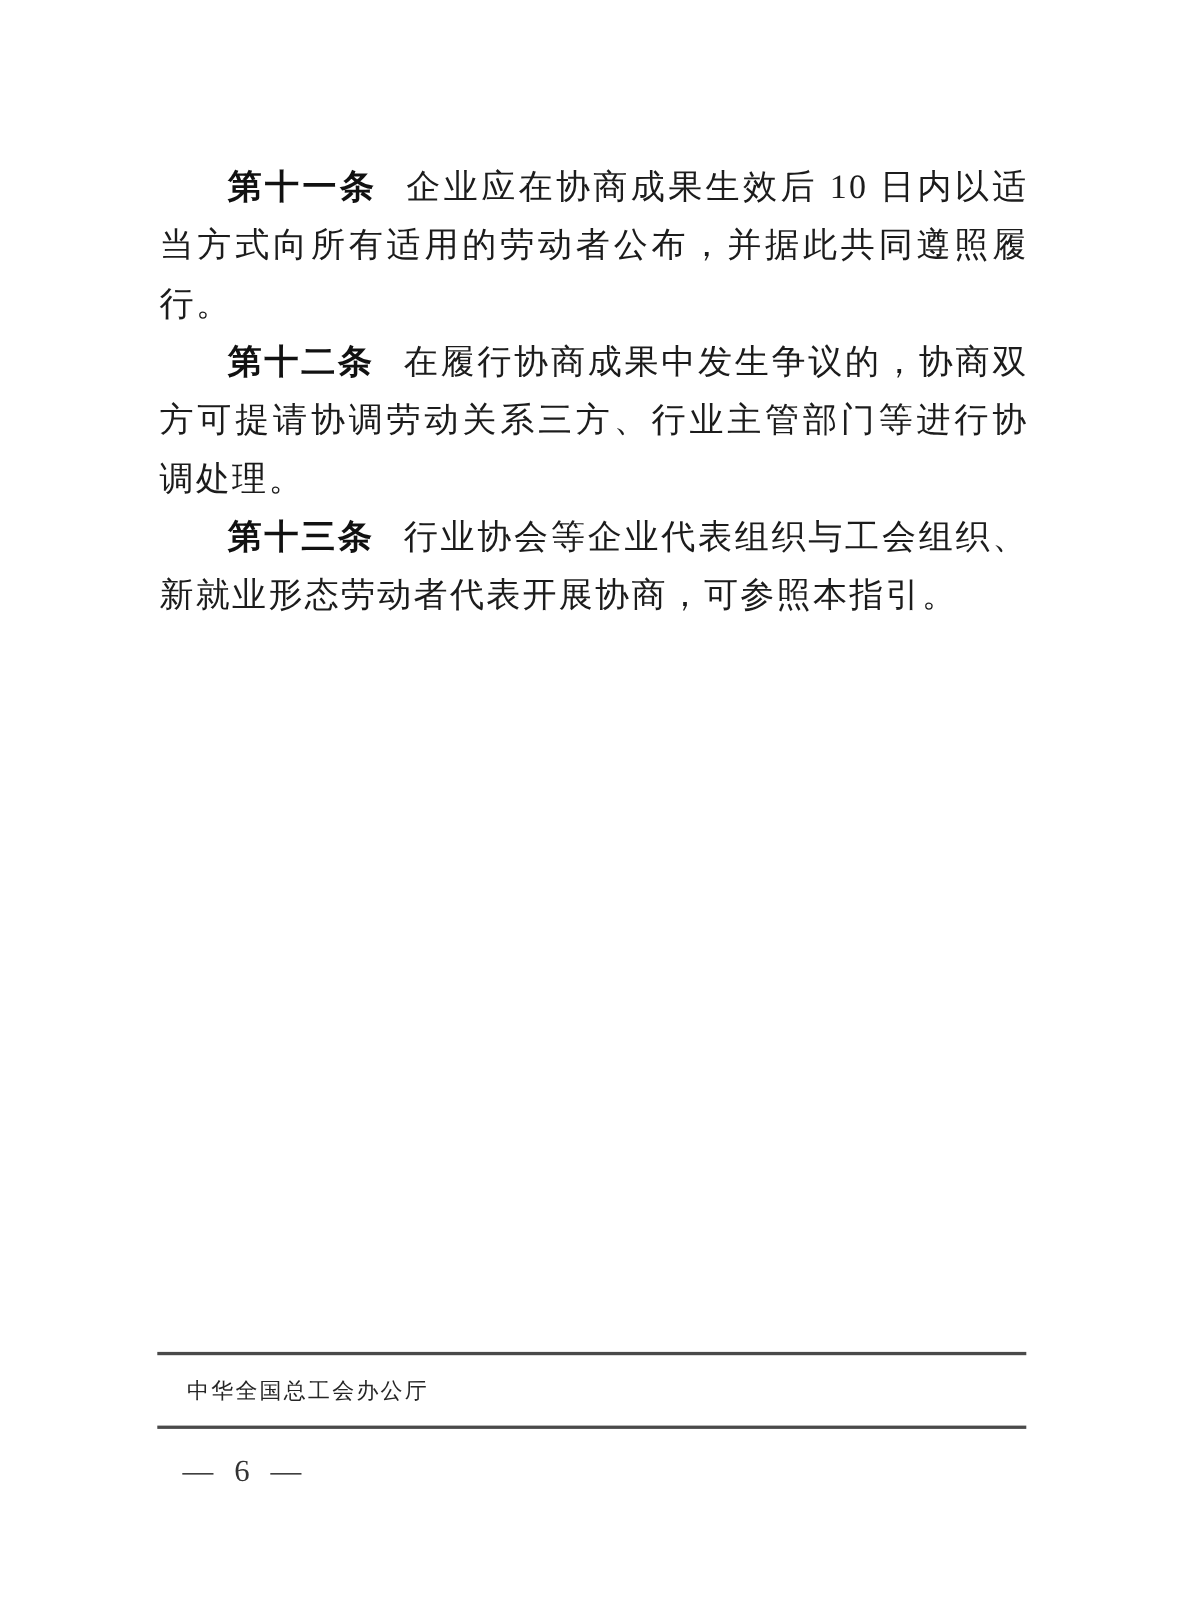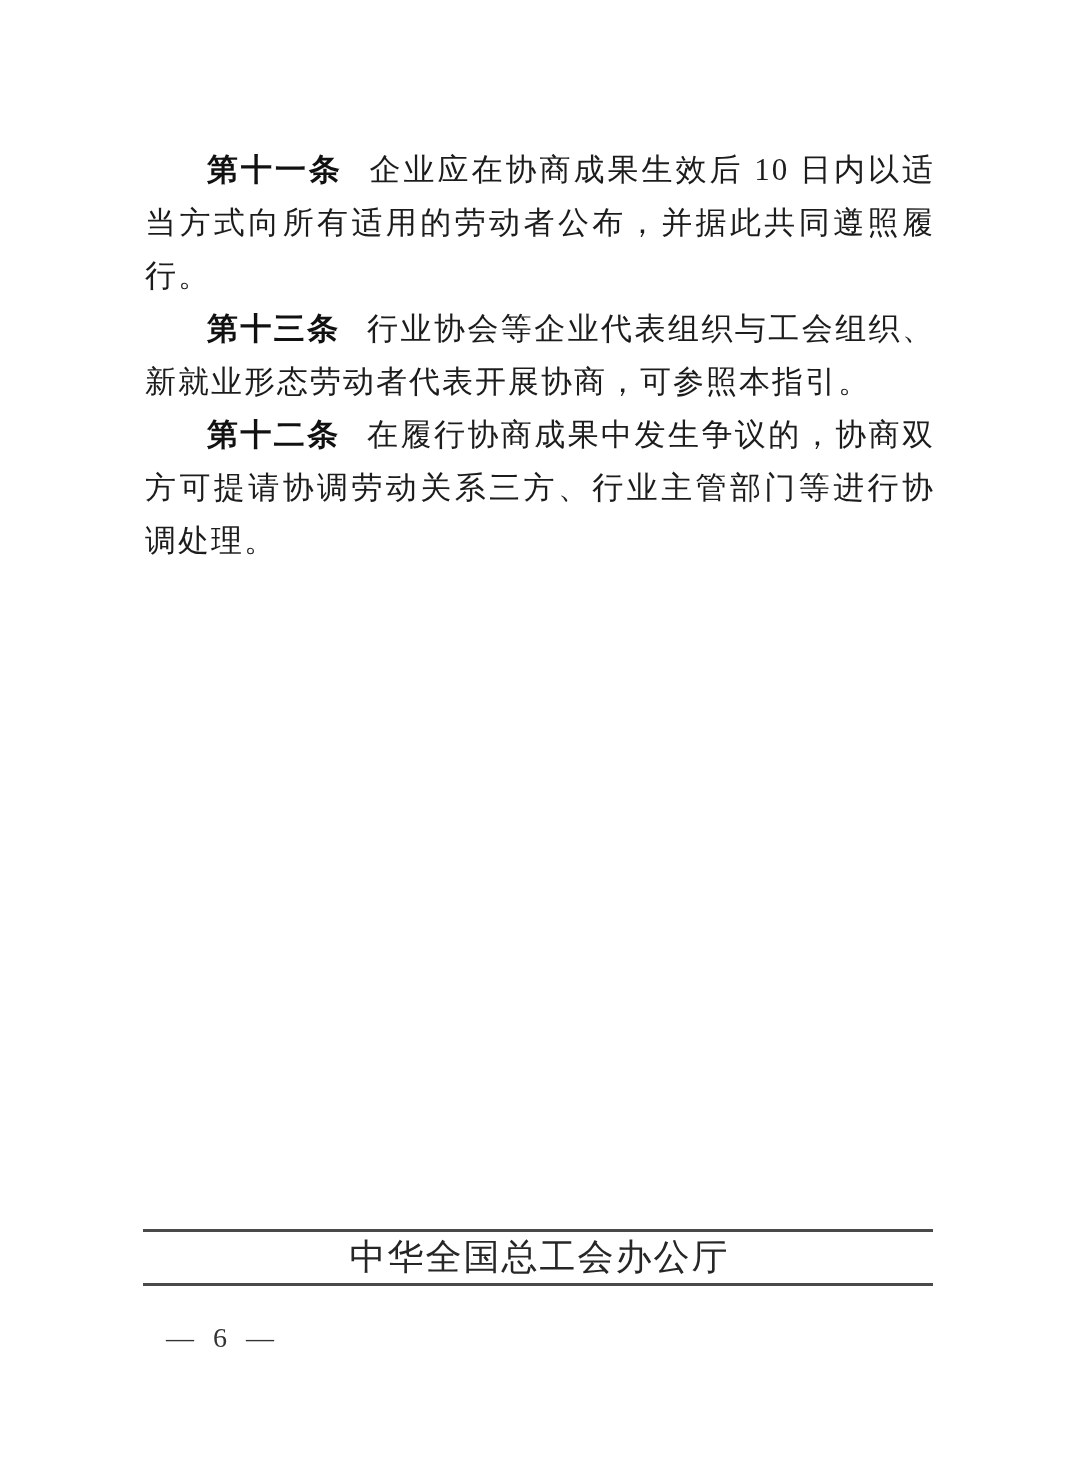--- a/index.html
+++ b/index.html
@@ -47,25 +47,25 @@
     top: 1229px;
     width: 790px;
   }
   .rule {
     background: #4a4a4a;
   }
   .rule-top { height: 3px; }
   .rule-bottom { height: 3px; }
   .footer-row {
     display: flex;
-    justify-content: center;
+    justify-content: flex-start;
     align-items: center;
-    height: 51px;
+    height: 64px;
     padding: 0 24px 0 27px;
-    font-size: 36px;
+    font-size: 20px;
     letter-spacing: 2px;
     color: #262626;
   }
   .footer-issuer { white-space: nowrap; }
   .footer-date { white-space: nowrap; }
   
   .page-num {
     position: absolute;
     left: 166px;
     top: 1322px;
@@ -78,24 +78,24 @@
 </head>
 <body>
 
 <div class="page">
 
   <main class="doc-body">
     <p class="para">
       <span class="article-no">第十一条</span><span>企业应在协商成果生效后 10 日内以适当方式向所有适用的劳动者公布，并据此共同遵照履行。</span>
     </p>
     <p class="para">
-      <span class="article-no">第十三条</span><span>行业协会等企业代表组织与工会组织、新就业形态劳动者代表开展协商，可参照本指引。</span>
+      <span class="article-no">第十二条</span><span>在履行协商成果中发生争议的，协商双方可提请协调劳动关系三方、行业主管部门等进行协调处理。</span>
     </p>
     <p class="para">
-      <span class="article-no">第十二条</span><span>在履行协商成果中发生争议的，协商双方可提请协调劳动关系三方、行业主管部门等进行协调处理。</span>
+      <span class="article-no">第十三条</span><span>行业协会等企业代表组织与工会组织、新就业形态劳动者代表开展协商，可参照本指引。</span>
     </p>
   </main>
 
   <footer class="doc-footer">
     <div class="rule rule-top"></div>
     <div class="footer-row">
       <span class="footer-issuer">中华全国总工会办公厅</span>
     </div>
     <div class="rule rule-bottom"></div>
   </footer>

